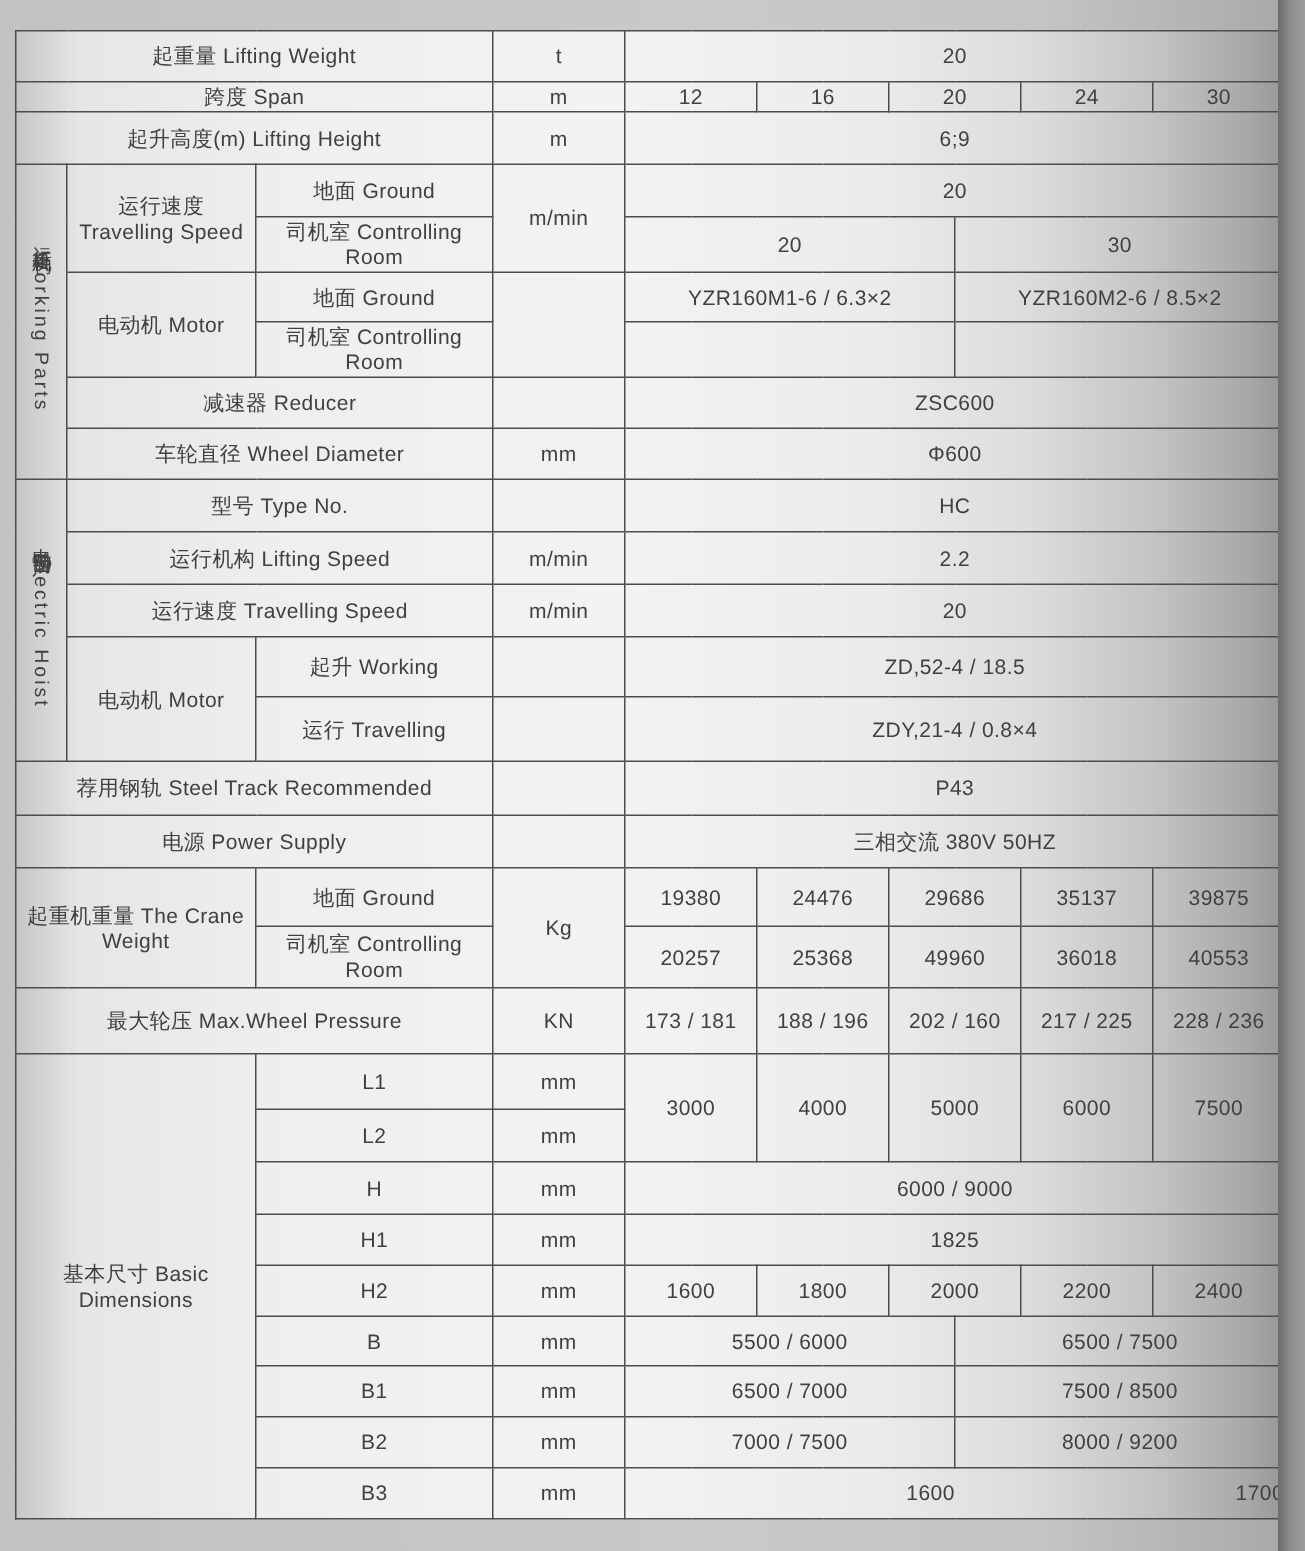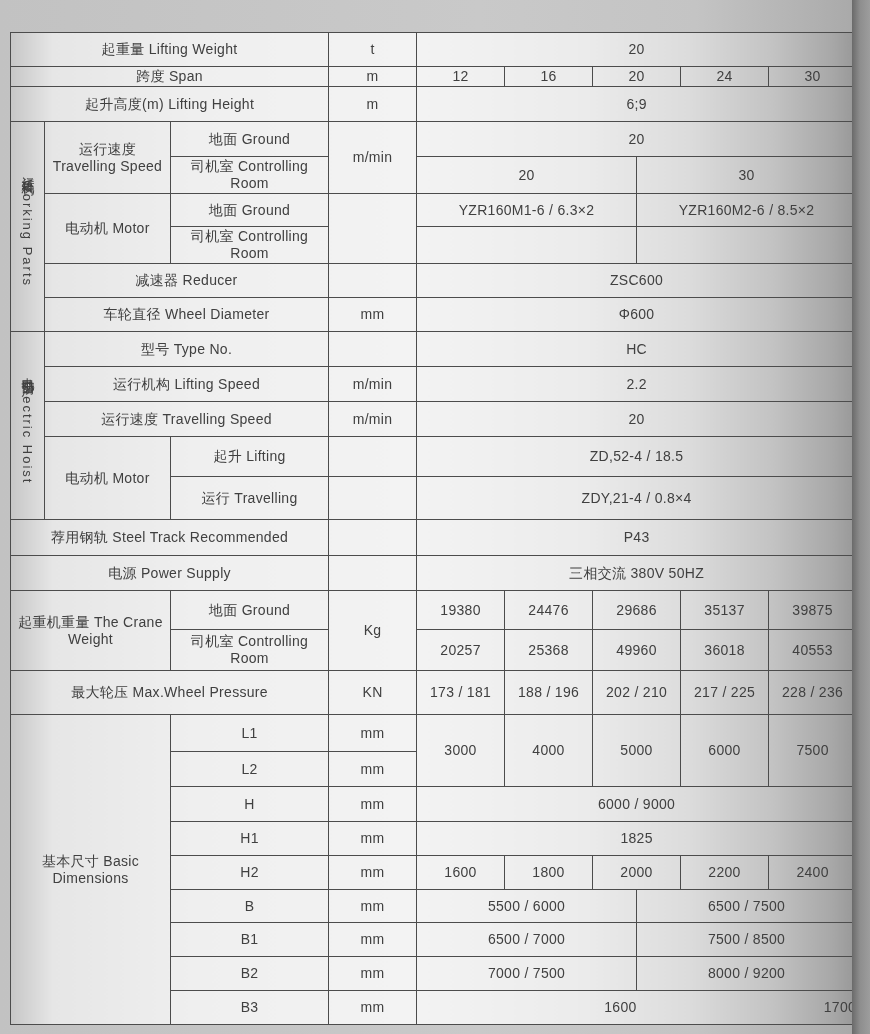--- a/index.html
+++ b/index.html
@@ -7,21 +7,21 @@
     width:870px; height:1034px; position:relative; overflow:hidden;
     background:linear-gradient(90deg,#c2c2c2 0%,#c9c9c9 55%,#c4c4c4 80%,#b0b0b0 94%,#a6a6a6 100%);
     font-family:"Liberation Sans","DejaVu Sans",sans-serif;
     color:#404040;
   }
   .right-shade {
     position:absolute; top:0; right:0; width:18px; height:1034px;
     background:linear-gradient(90deg,#6a6a6a 0%,#8e8e8e 45%,#9d9d9d 100%);
   }
   table.spec {
-    position:absolute; left:10px; top:32px;
+    position:absolute; left:10px; top:20px;
     width:846px; table-layout:fixed; border-collapse:collapse;
     background:linear-gradient(90deg,#c6c6c6 0%,#e6e6e6 5%,#efefef 22%,#f3f3f3 48%,#ebebeb 68%,#dcdcdc 80%,#c3c3c3 90%,#a8a8a8 97%,#979797 100%);
   }
   col.c-sec  { width:34px; }
   col.c-grp  { width:126px; }
   col.c-sub  { width:158px; }
   col.c-unit { width:88px; }
   col.c-d    { width:44px; }
   td {
     border:1px solid #4c4c4c;
@@ -139,21 +139,21 @@
   </tr>
 
   <tr style="height:35px">
     <td colspan="2">运行速度 Travelling Speed</td>
     <td>m/min</td>
     <td colspan="10">20</td>
   </tr>
 
   <tr style="height:40px">
     <td rowspan="2">电动机 Motor</td>
-    <td>起升 Lifting</td>
+    <td>起升 Working</td>
     <td></td>
     <td colspan="10">ZD,52-4 / 18.5</td>
   </tr>
 
   <tr style="height:43px">
     <td>运行 Travelling</td>
     <td></td>
     <td colspan="10">ZDY,21-4 / 0.8×4</td>
   </tr>
 
@@ -187,21 +187,21 @@
     <td colspan="2">49960</td>
     <td colspan="2">36018</td>
     <td colspan="2">40553</td>
   </tr>
 
   <tr style="height:44px">
     <td colspan="3">最大轮压 Max.Wheel Pressure</td>
     <td>KN</td>
     <td colspan="2">173 / 181</td>
     <td colspan="2">188 / 196</td>
-    <td colspan="2">202 / 210</td>
+    <td colspan="2">202 / 160</td>
     <td colspan="2">217 / 225</td>
     <td colspan="2">228 / 236</td>
   </tr>
 
   <tr style="height:37px">
     <td colspan="2" rowspan="9">基本尺寸 Basic Dimensions</td>
     <td>L1</td>
     <td>mm</td>
     <td colspan="2" rowspan="2">3000</td>
     <td colspan="2" rowspan="2">4000</td>

